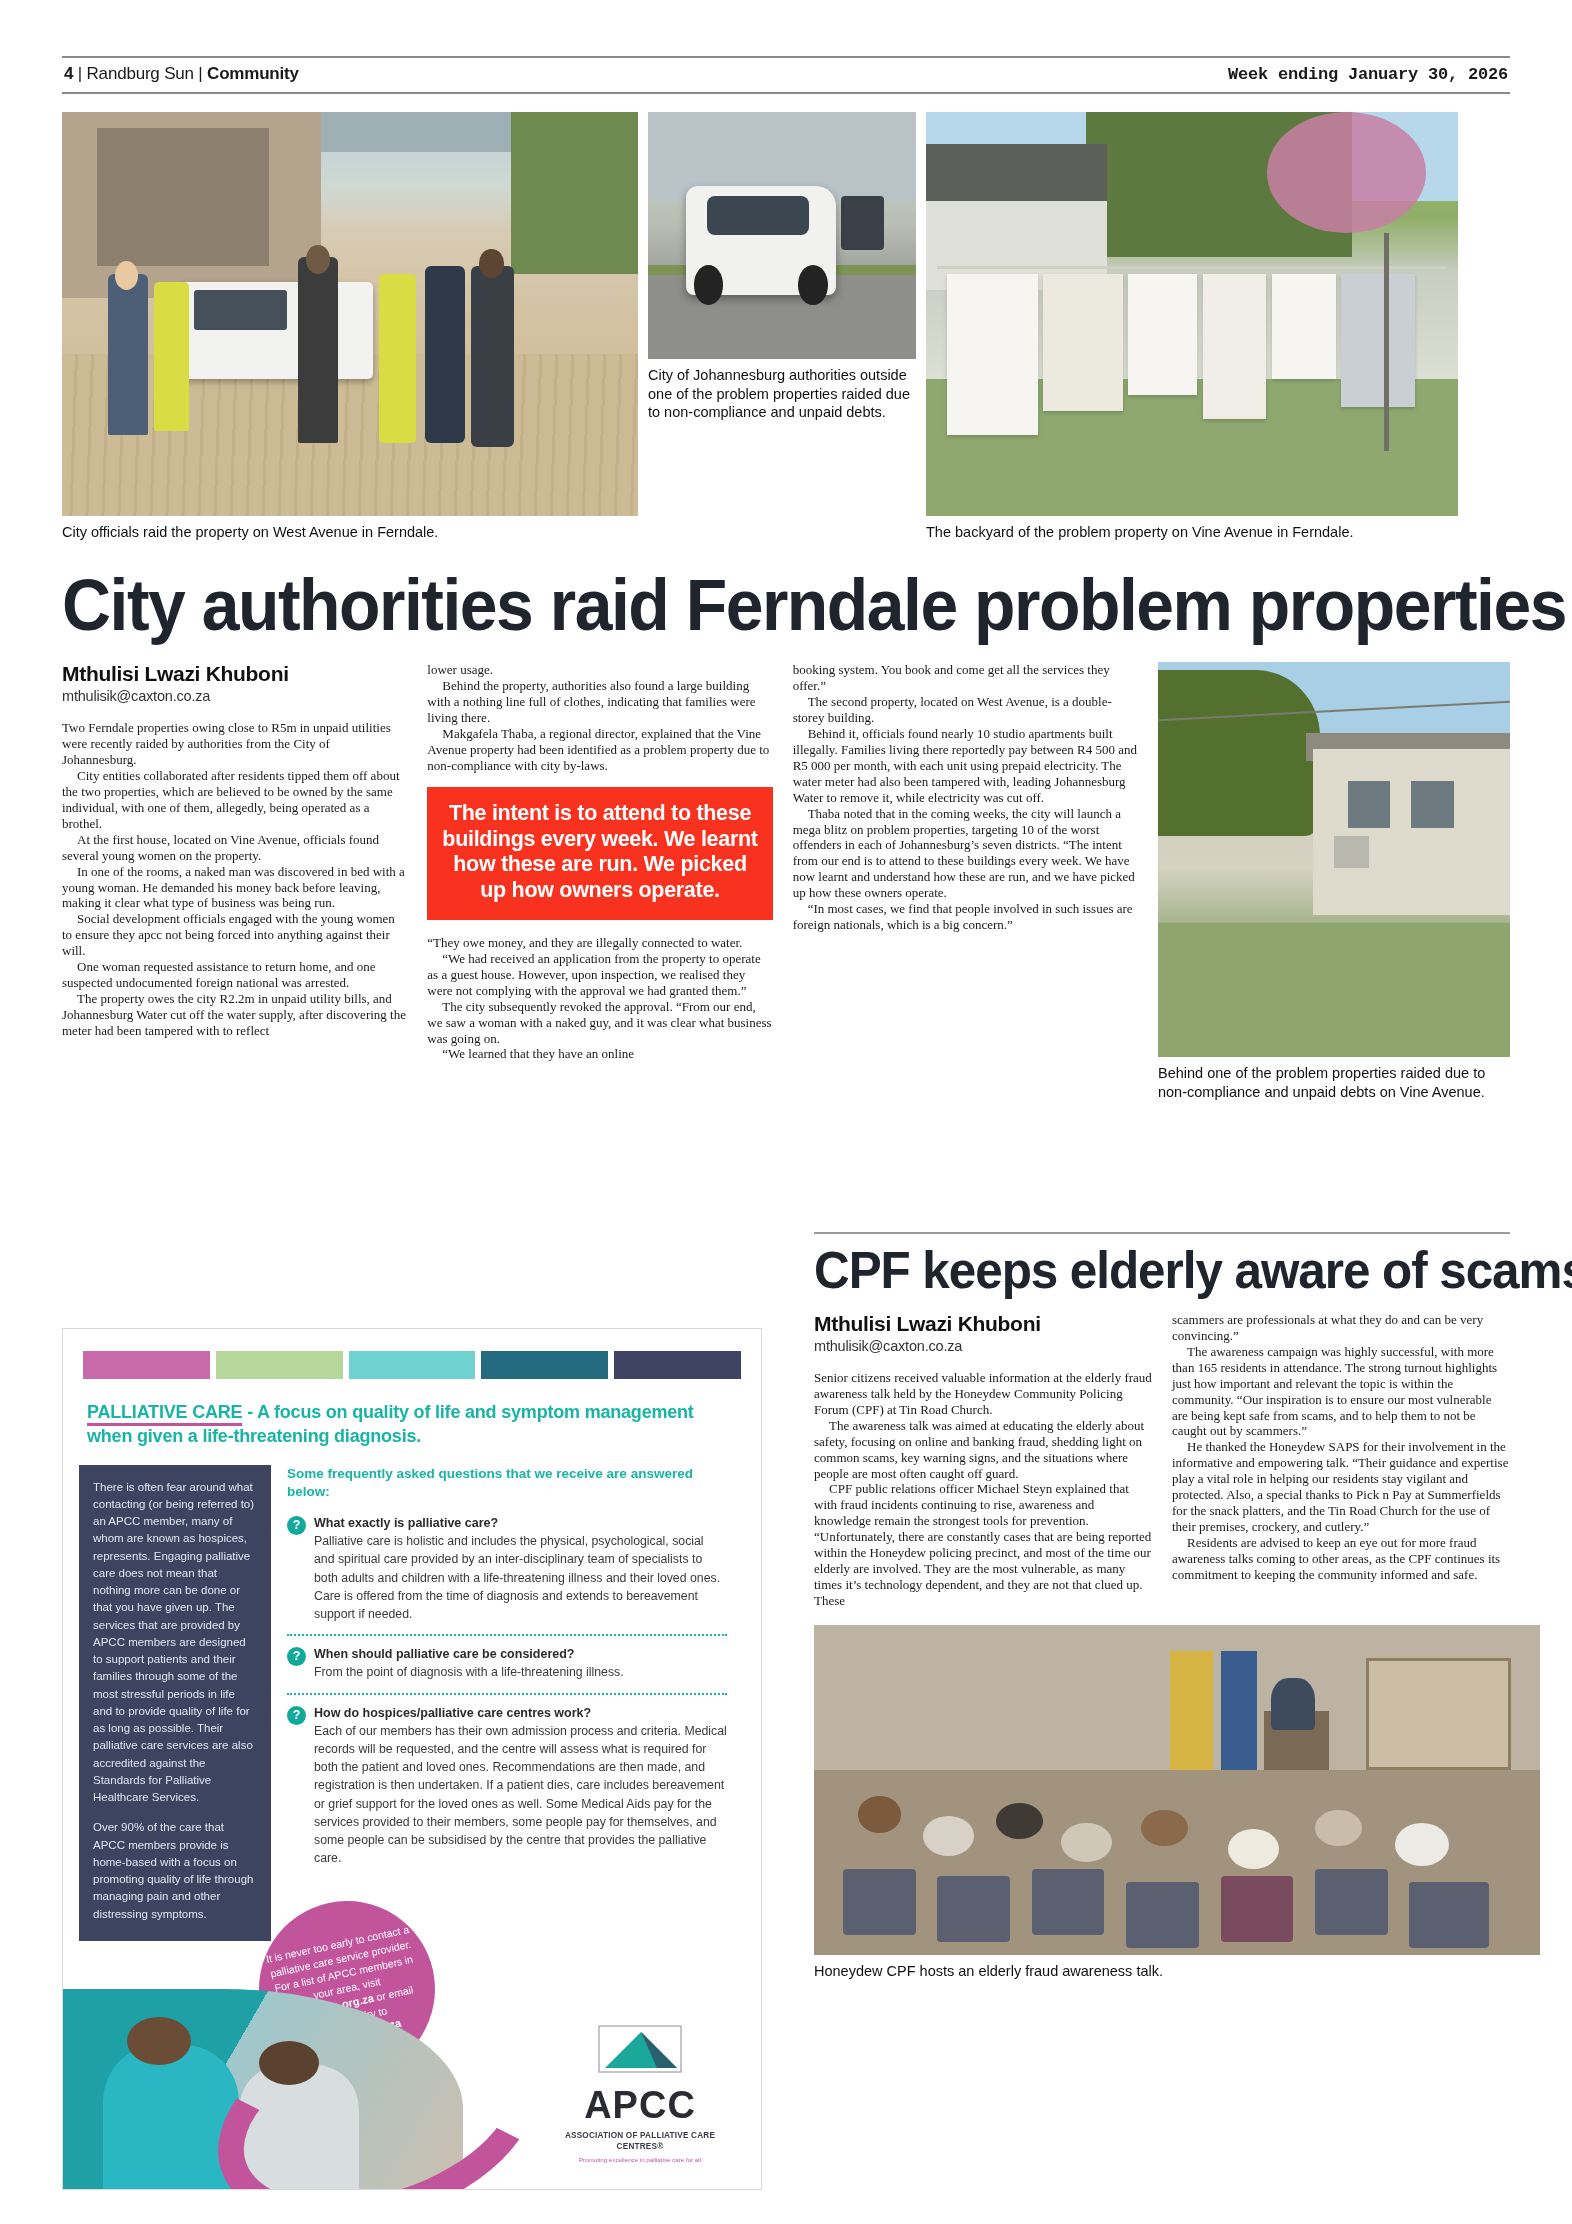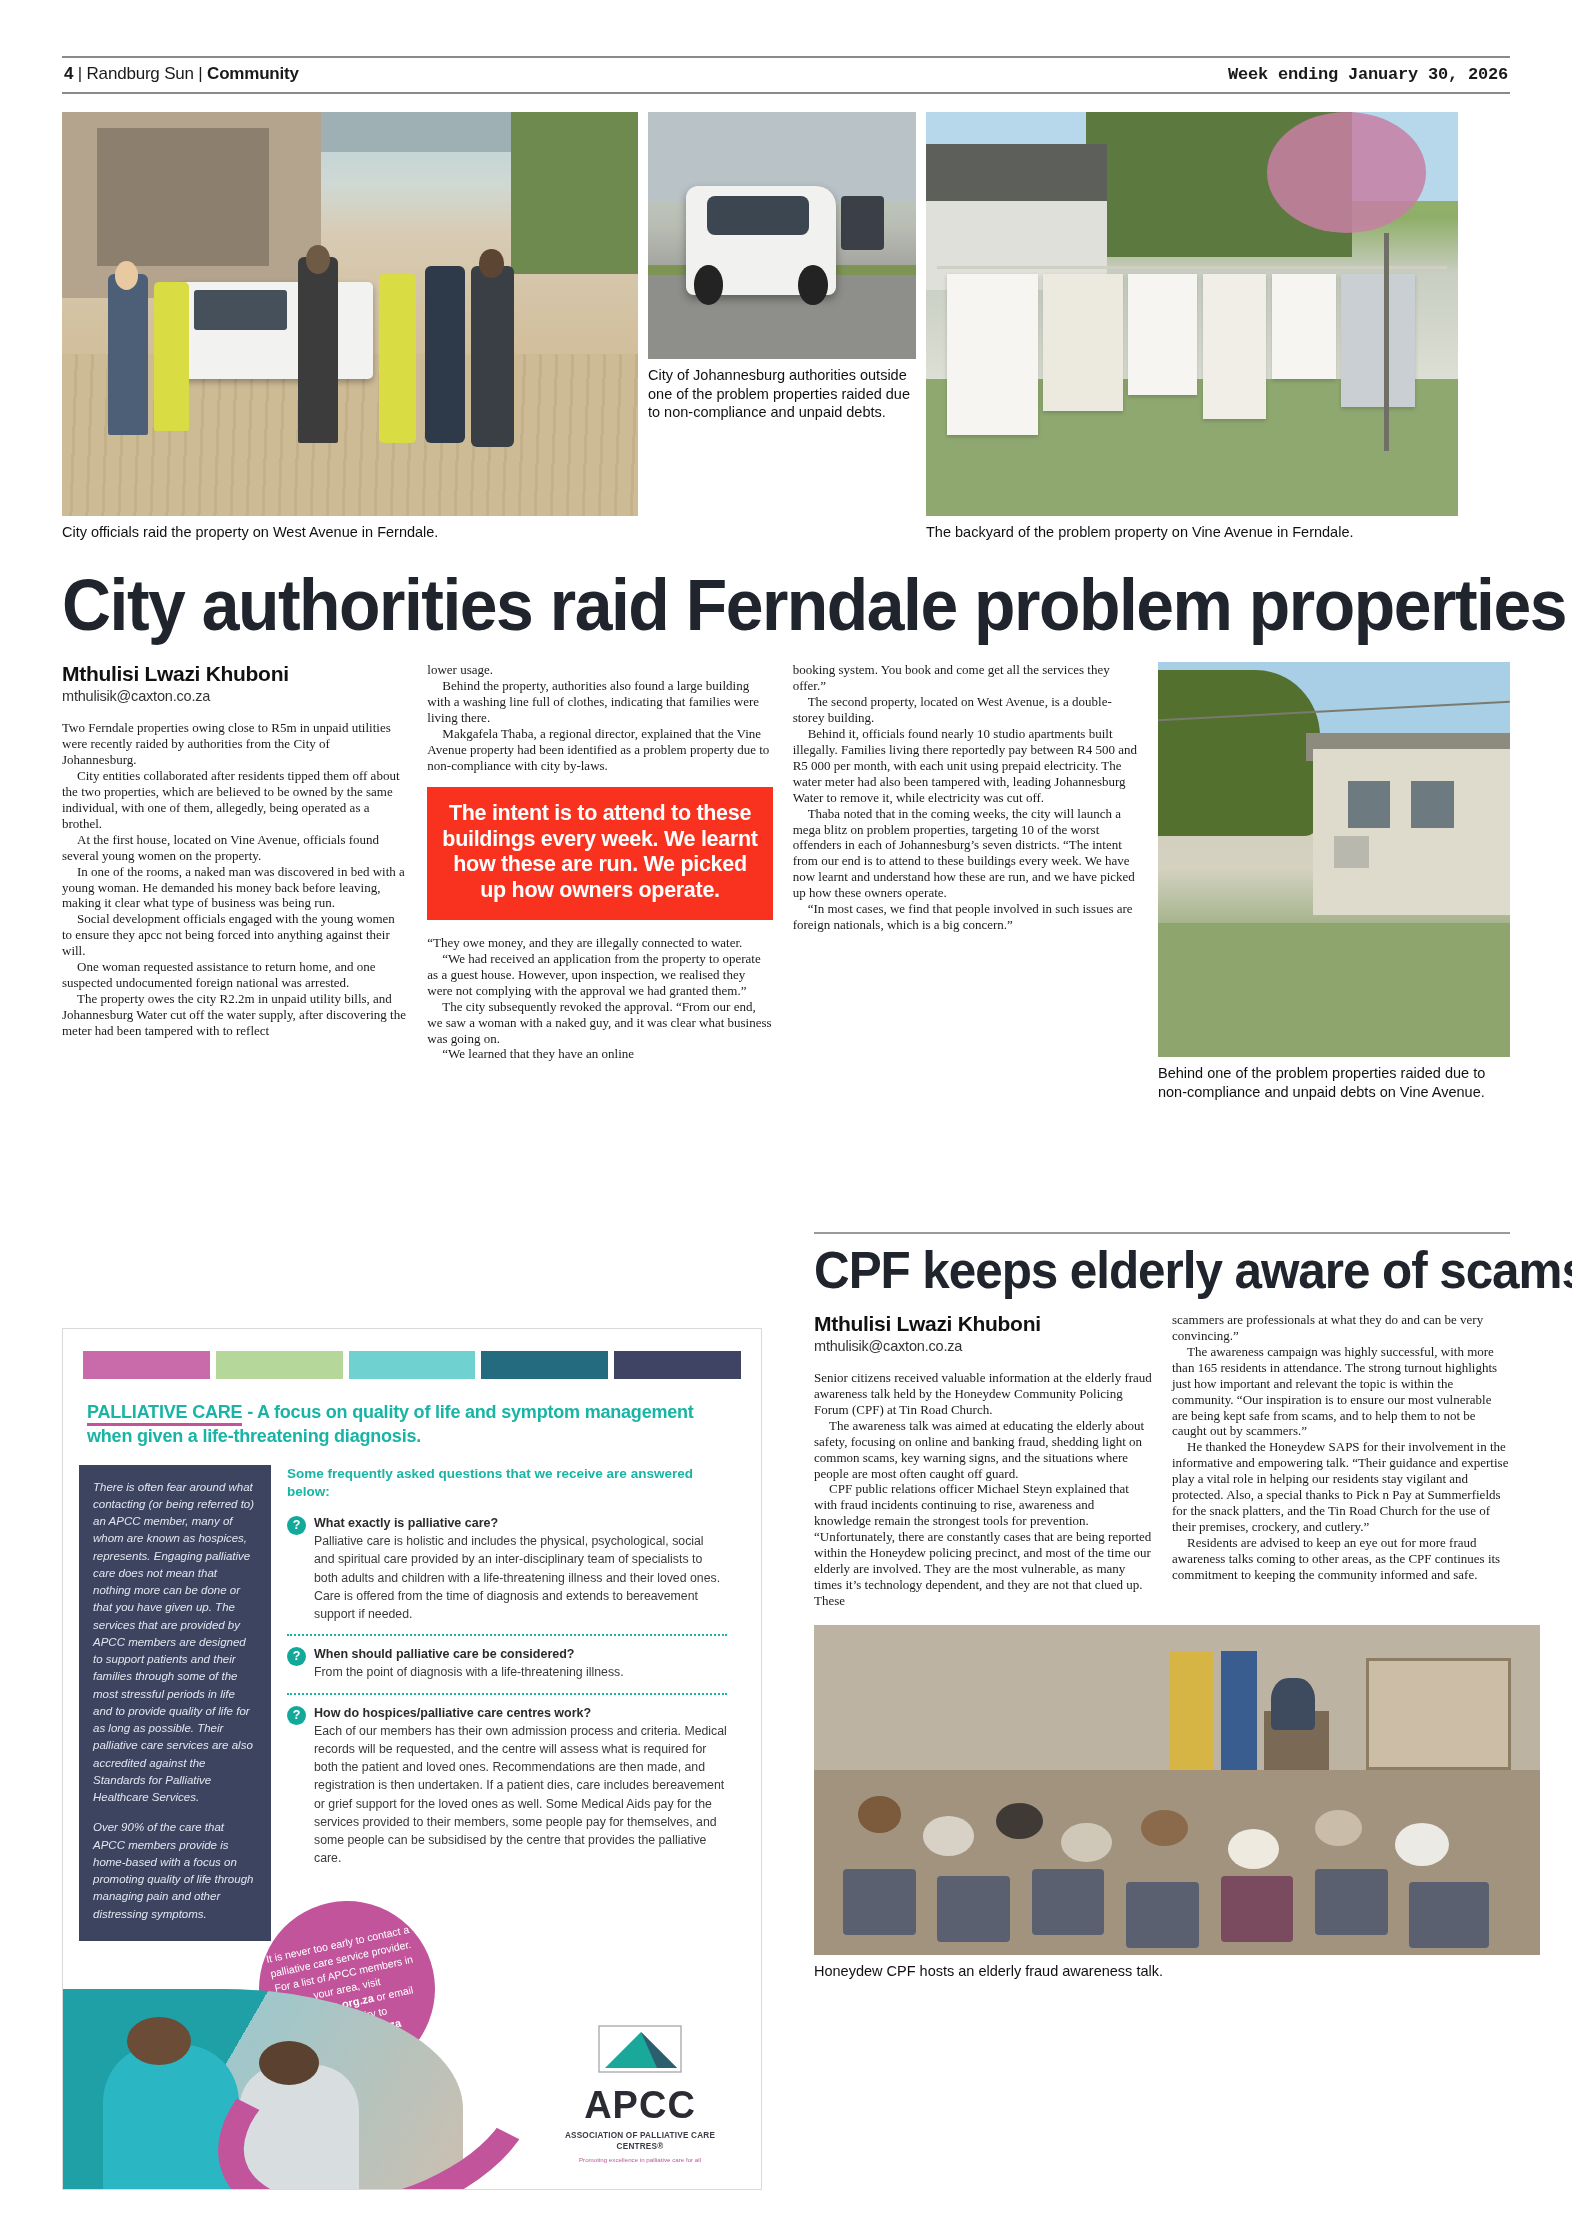--- a/index.html
+++ b/index.html
@@ -183,21 +183,20 @@
     letter-spacing: -0.2px;
   }
   .ad-title .ul { border-bottom: 3px solid #c2549c; padding-bottom: 1px; }
 
   .ad-body { display:flex; margin: 16px 16px 0; gap: 16px; }
   .ad-left {
     width: 192px; background: #3c4460; color: #e3e6ef;
     font-family: "Liberation Sans", sans-serif; font-size: 11.5px;
     line-height: 1.5; padding: 14px 14px 18px; position: relative;
     min-height: 470px;
-    font-style: italic;
   }
   .ad-left p + p { margin-top: 13px; }
   .ad-right { width: 440px; font-family: "Liberation Sans", sans-serif; }
   .faq-head { color:#18b4a5; font-weight:bold; font-size:13.5px; line-height:1.35; margin-bottom: 14px; }
   .faq { display:flex; gap:8px; margin-top: 4px; }
   .qmark { flex:0 0 auto; width:19px; height:19px; border-radius:50%; background:#13a99a; color:#fff;
            font-size:12.5px; font-weight:bold; text-align:center; line-height:19px; margin-top:1px; }
   .faq-q { font-weight:bold; font-size:12.5px; color:#2b2b2b; line-height:1.3; }
   .faq-a { font-size:12.3px; color:#3a3a3a; line-height:1.48; margin-top:1px; }
   .dotted { border-top: 2px dotted #18b4a5; margin: 11px 0 10px; }
@@ -329,21 +328,21 @@
         <p>In one of the rooms, a naked man was discovered in bed with a young woman. He demanded his money back before leaving, making it clear what type of business was being run.</p>
         <p>Social development officials engaged with the young women to ensure they apcc not being forced into anything against their will.</p>
         <p>One woman requested assistance to return home, and one suspected undocumented foreign national was arrested.</p>
         <p>The property owes the city R2.2m in unpaid utility bills, and Johannesburg Water cut off the water supply, after discovering the meter had been tampered with to reflect</p>
       </div>
     </div>
 
     <div class="col">
       <div class="body nogap">
         <p>lower usage.</p>
-        <p>Behind the property, authorities also found a large building with a washing line full of clothes, indicating that families were living there.</p>
+        <p>Behind the property, authorities also found a large building with a nothing line full of clothes, indicating that families were living there.</p>
         <p>Makgafela Thaba, a regional director, explained that the Vine Avenue property had been identified as a problem property due to non-compliance with city by-laws.</p>
       </div>
       <div class="pullquote">The intent is to attend to these buildings every week. We learnt how these are run. We picked up how owners operate.</div>
       <div class="body nogap">
         <p>“They owe money, and they are illegally connected to water.</p>
         <p>“We had received an application from the property to operate as a guest house. However, upon inspection, we realised they were not complying with the approval we had granted them.”</p>
         <p>The city subsequently revoked the approval. “From our end, we saw a woman with a naked guy, and it was clear what business was going on.</p>
         <p>“We learned that they have an online</p>
       </div>
     </div>

